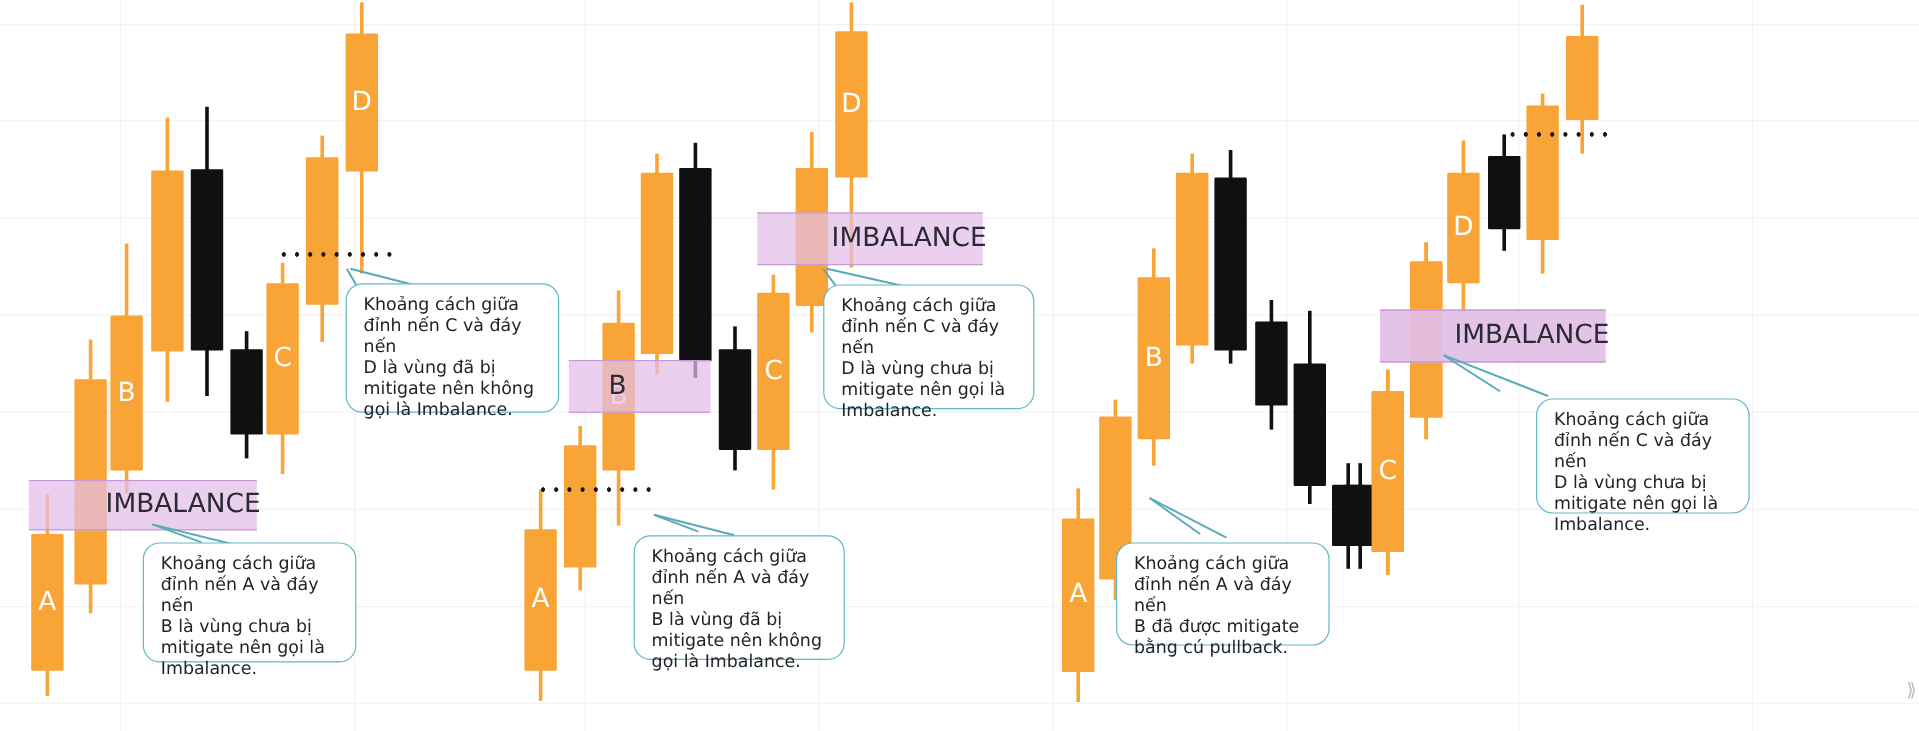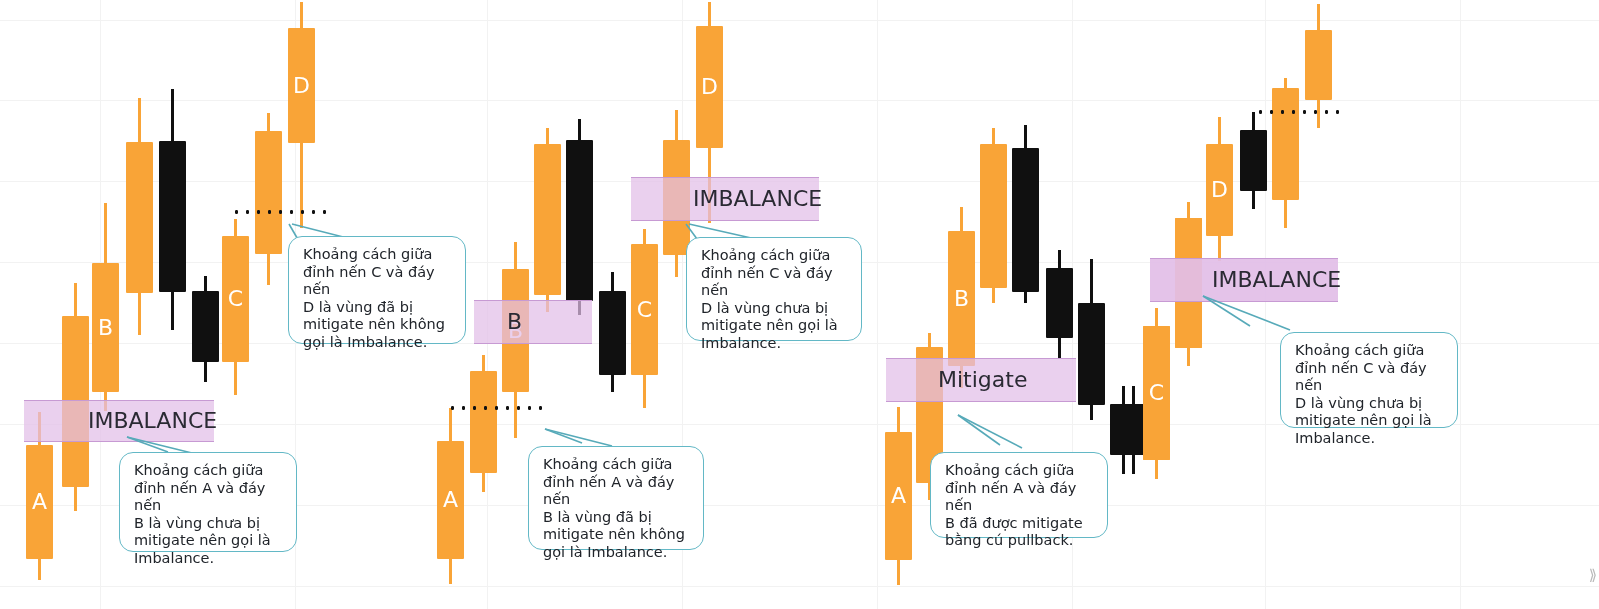--- a/index.html
+++ b/index.html
@@ -232,23 +232,20 @@
         </svg>
         <div class="callout" style="left: 528px; top: 446px; width: 176px; height: 104px;">
           <div class="ctext">Khoảng cách giữa
 đỉnh nến A và đáy nến
 B là vùng đã bị
 mitigate nên không
 gọi là Imbalance.</div>
         </div>
       </div>
       <div style="position: absolute; left: 0px; top: 0px; width: 1599px; height: 609px;">
-        <div class="zone" style="left: 886px; top: 358px; width: 190px; height: 42px;">
-          <span class="ztext" style="margin-left: 52px;">Mitigate</span>
-        </div>
         <div class="zone" style="left: 1150px; top: 258px; width: 188px; height: 42px;"></div>
         <div class="candle up" style="left: 885px; top: 407px; width: 27px; height: 178px;">
           <div class="wick" style="top: 0px; height: 178px;"></div>
           <div class="body" style="top: 25px; height: 128px;"></div>
           <div class="clabel" style="top: 78px;">A</div>
         </div>
         <div class="candle up" style="left: 916px; top: 333px; width: 27px; height: 167px;">
           <div class="wick" style="top: 0px; height: 167px;"></div>
           <div class="body" style="top: 14px; height: 136px;"></div>
         </div>

